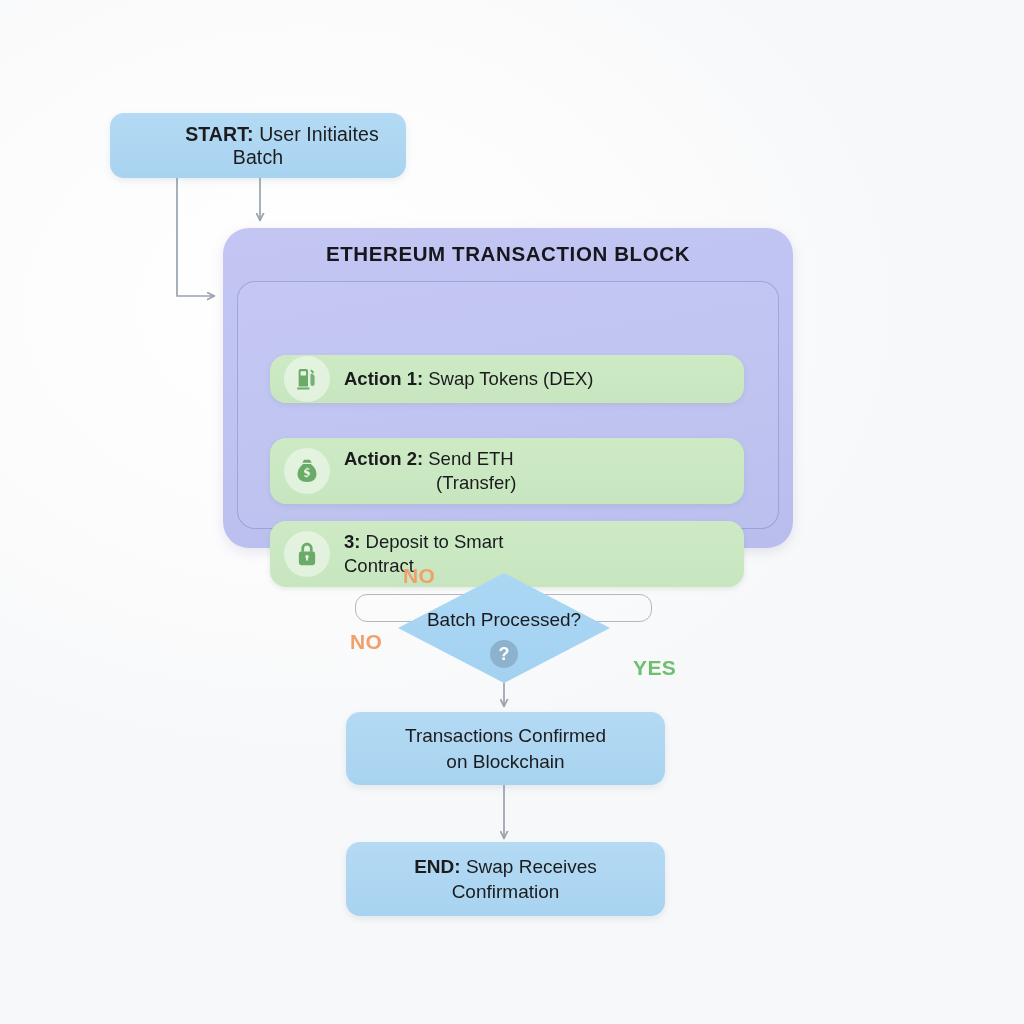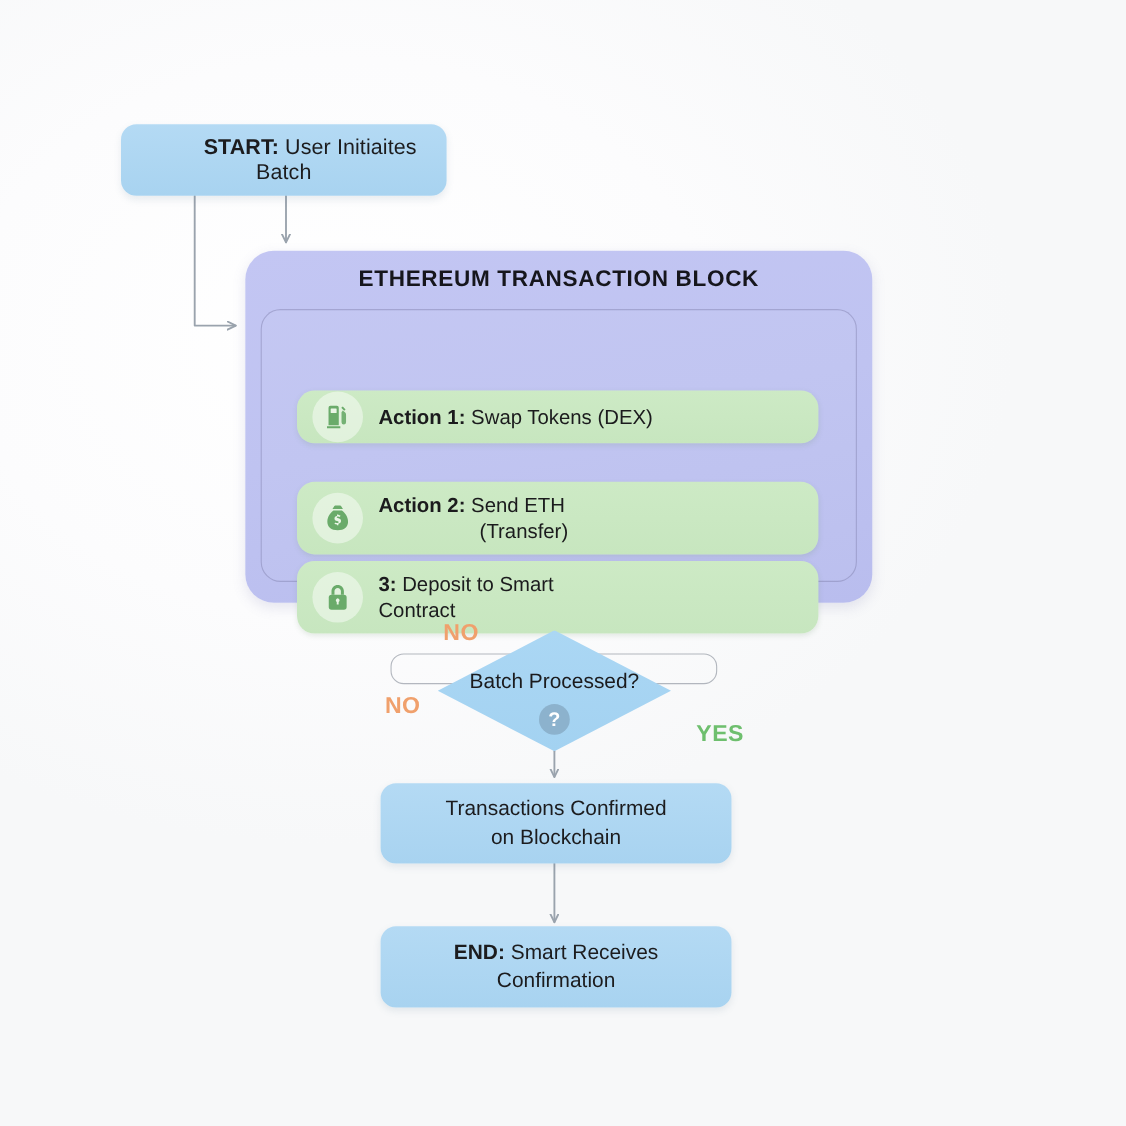--- a/index.html
+++ b/index.html
@@ -102,21 +102,21 @@
     box-sizing: border-box;
     display: flex;
     align-items: center;
     background: linear-gradient(180deg, #cdeac5 0%, #c7e6bf 100%);
     border-radius: 16px;
     box-shadow: 0 2px 5px rgba(105,140,105,0.16);
     padding: 0 14px;
   }
   #action-row-1 { top: 73px;  height: 48px; }
   #action-row-2 { top: 156px; height: 66px; }
-  #action-row-3 { top: 228px; height: 66px; }
+  #action-row-3 { top: 239px; height: 66px; }
 
   .action-icon {
     flex: 0 0 auto;
     width: 46px;
     height: 46px;
     border-radius: 50%;
     background: rgba(255,255,255,0.46);
     display: flex;
     align-items: center;
     justify-content: center;
@@ -323,18 +323,18 @@
 
   <div class="node blue-box" id="confirmed-node">
     <span>
       <span class="stack-line">Transactions Confirmed</span>
       <span class="stack-line">on Blockchain</span>
     </span>
   </div>
 
   <div class="node blue-box" id="end-node">
     <span>
-      <span class="stack-line"><span class="lbl-strong">END:</span><span> Smart Receives</span></span>
+      <span class="stack-line"><span class="lbl-strong">END:</span><span> Swap Receives</span></span>
       <span class="stack-line">Confirmation</span>
     </span>
   </div>
 
 </div>
 
 </body></html>

